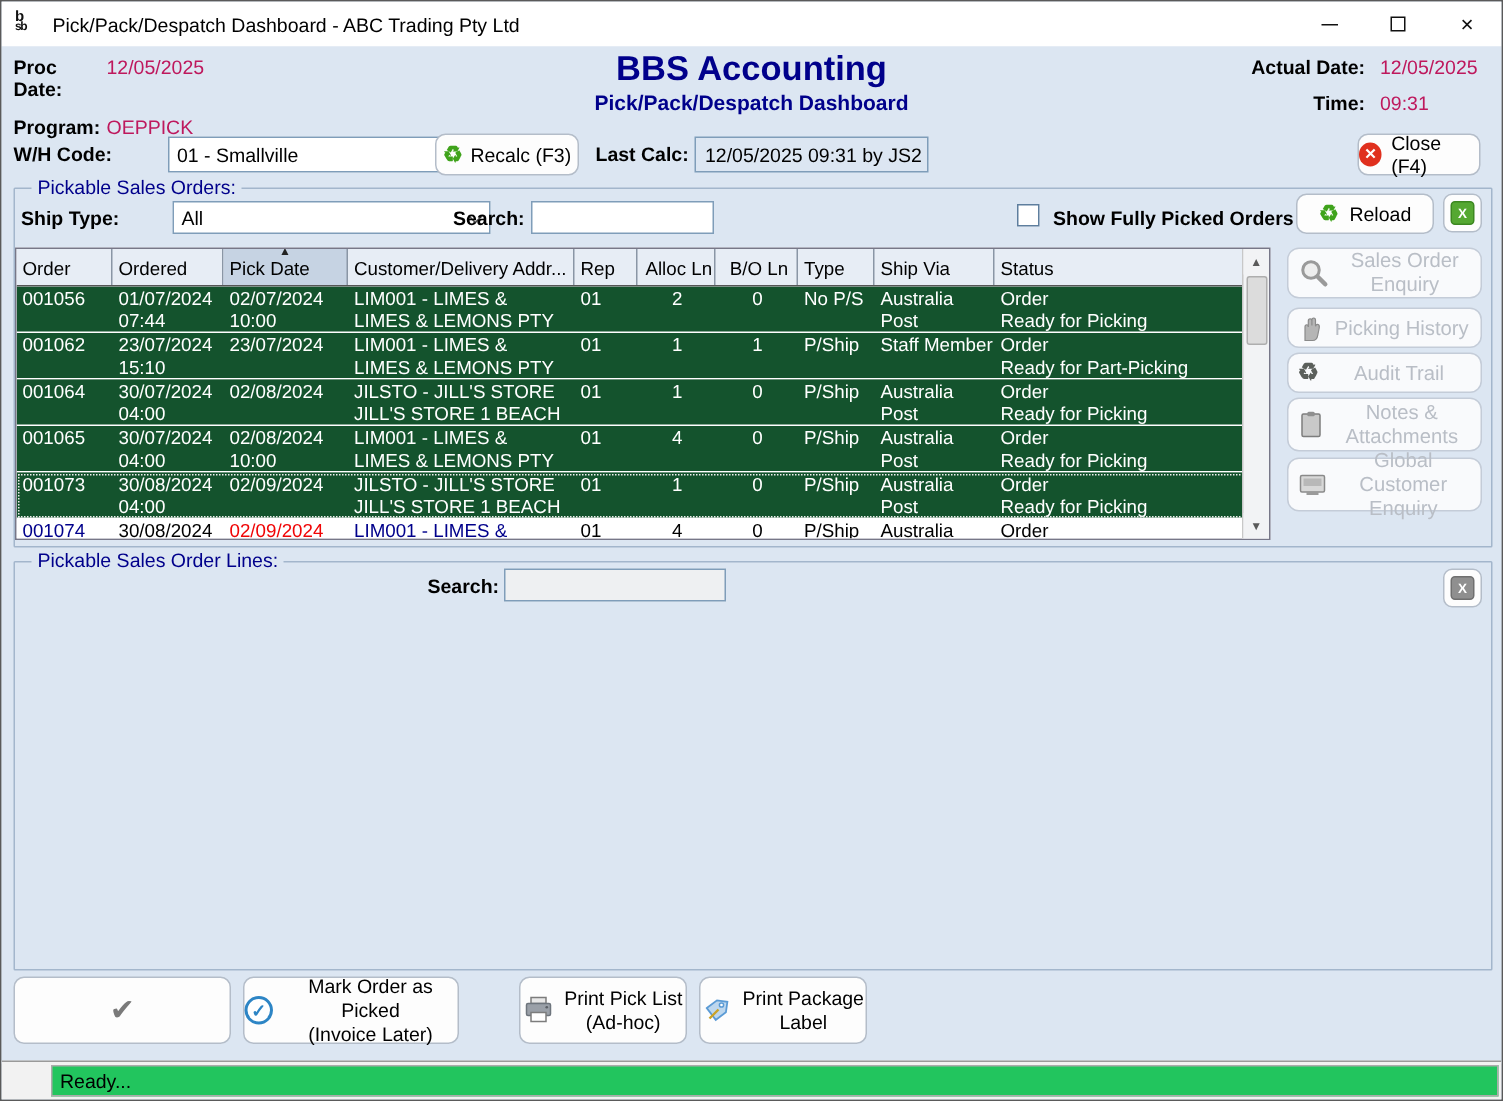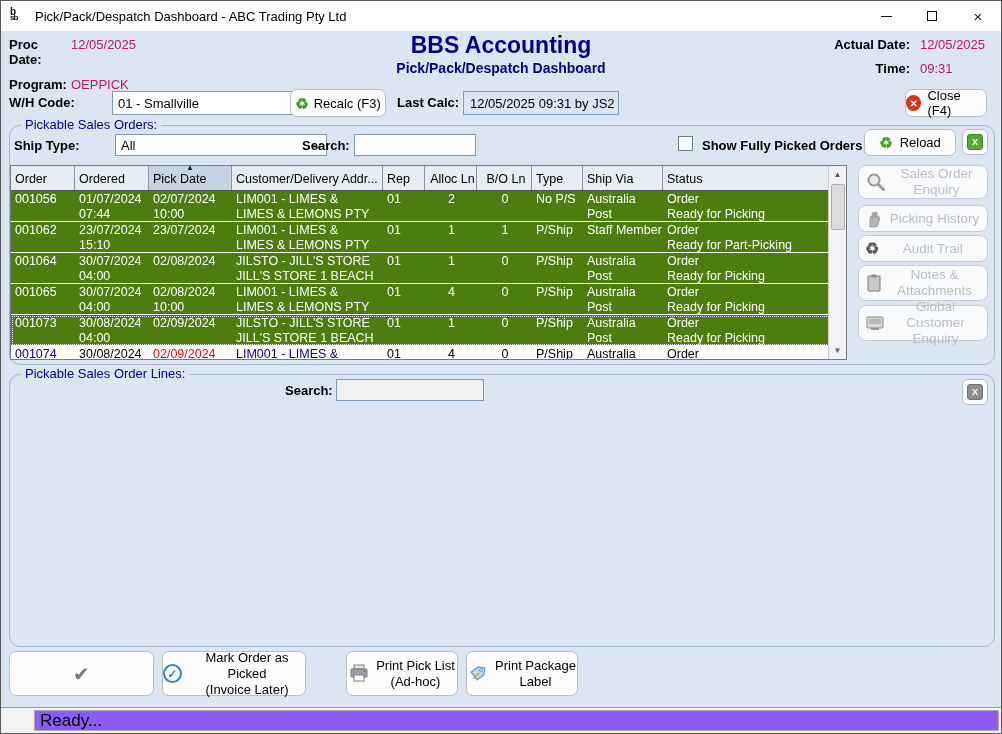--- a/index.html
+++ b/index.html
@@ -37,21 +37,21 @@
   .combo-wh { left:70px; top:60px; width:213px; }
   .btn { background:#fdfdfd; border:1px solid #b4bdc9; border-radius:7px; display:flex; align-items:center; justify-content:center; font-size:13px; color:#000; cursor:default; }
   .btn-recalc { position:absolute; left:289px; top:58px; width:96px; height:28px; gap:5px; }
   .recycle { color:#3fa31b; font-size:15px; font-weight:bold; line-height:1; }
   .lastcalc-label { position:absolute; left:396px; top:64px; }
   .lastcalc-box { position:absolute; left:462px; top:60px; width:156px; height:24px; border:1px solid #7f9db9; display:flex; align-items:center; padding-left:6px; font-size:13px; }
   .btn-close { position:absolute; left:904px; top:58px; width:82px; height:28px; gap:6px; }
   .close-ico { width:16px; height:16px; border-radius:50%; background:#e0301e; color:#fff; font-size:10px; font-weight:bold; display:flex; align-items:center; justify-content:center; }
 
   
-  .fieldset { position:absolute; border:1px solid #a3b6cc; border-radius:11px; }
+  .fieldset { position:absolute; border:1px solid #a3b6cc; border-radius:1px; }
   .fs-label { position:absolute; top:-9px; left:11px; background:#dce6f2; padding:0 4px; font-size:13px; color:#00008b; }
   .fs-orders { left:8px; top:94px; width:986px; height:240px; }
   .fs-lines  { left:8px; top:343px; width:986px; height:273px; }
 
   
   .shiptype-label { position:absolute; left:4px; top:12px; }
   .combo-ship { left:64px; top:8px; width:212px; height:22px; }
   .search-label1 { position:absolute; left:292px; top:12px; }
   .search-input { position:absolute; height:22px; border:1px solid #7f9db9; background:#fff; font-size:13px; padding:0 4px; font-family:"Liberation Sans",sans-serif; }
   .si-1 { left:344px; top:8px; width:122px; }
@@ -65,21 +65,21 @@
   .xb-2 { left:952px; top:4px; }
 
   
   .table { position:absolute; left:0px; top:39px; width:837px; height:195px; background:#fff; border:1px solid #778; display:flex; flex-direction:column; overflow:hidden; }
   .thead { display:flex; height:25px; background:#e7edf5; border-bottom:1px solid #555; flex:none; }
   .th { position:relative; border-right:1px solid #8a96a5; font-size:12.5px; color:#000; padding:6px 0 0 4px; overflow:hidden; white-space:nowrap; }
   .th.sorted { background:#c6d3e3; }
   .sort-arrow { position:absolute; top:-3px; left:50%; transform:translateX(-50%); font-size:8px; color:#222; }
   .tbody { flex:1; overflow:hidden; }
   .tr { display:flex; height:31px; background:#fff; border-bottom:1px solid #e2e2e2; }
-  .tr.sel { background:#4d7c0f; border-bottom:1px solid #fff; }
+  .tr.sel { background:#14532d; border-bottom:1px solid #fff; }
   .tr.sel .td { color:#fff; }
   .tr.focused { outline:1px dotted #efefef; outline-offset:-2px; }
   .td { font-size:12.5px; color:#000; padding:1px 3px 0 4px; line-height:14.5px; overflow:hidden; white-space:nowrap; }
   .tr:not(.sel) .col-order, .tr:not(.sel) .col-cust { color:#00008b; }
   .tr:not(.sel) .td.red { color:#f00506; }
   .col-order{width:64px;} .col-ordered{width:74px;} .col-pick{width:83px;}
   .col-cust{width:151px;} .col-rep{width:42px;}
   .col-alloc{width:52px; text-align:center;} .col-bo{width:55px; text-align:center;}
   .col-type{width:51px;} .col-ship{width:80px;} .col-status{flex:1; border-right:none;}
   .vscroll { position:absolute; right:0; top:0; bottom:0; width:18px; background:#f2f3f5; border-left:1px solid #c8c8c8; display:flex; flex-direction:column; align-items:center; }
@@ -103,21 +103,21 @@
   .foot-btn .fb-lab { text-align:center; line-height:16px; white-space:pre-line; }
   .fb-1 { left:8px; width:145px; color:#bcbcbc; }
   .fb-2 { left:161px; width:144px; }
   .fb-3 { left:345px; width:112px; }
   .fb-4 { left:465px; width:112px; }
   .big-check { color:#7a7a7a; font-size:20px; line-height:1; }
   .check-circle { width:19px; height:19px; border-radius:50%; border:2px solid #2d85c5; color:#2d85c5; font-size:12px; font-weight:bold; display:flex; align-items:center; justify-content:center; background:#fff; flex:none; }
 
   
   .statusbar { position:absolute; left:0; right:0; bottom:0; height:26px; background:#f2f2f2; border-top:1px solid #9a9a9a; }
-  .status-panel { position:absolute; left:33px; right:2px; top:2px; bottom:2px; background:#8b5cf6; border:1px solid #ababab; display:flex; align-items:center; padding-left:5px; font-size:17px; color:#000; }
+  .status-panel { position:absolute; left:33px; right:2px; top:2px; bottom:2px; background:#22c55e; border:1px solid #ababab; display:flex; align-items:center; padding-left:5px; font-size:13px; color:#000; }
 </style>
 </head>
 <body>
 
 <div class="window">
 
   <div class="titlebar">
     <div class="app-logo">b<span class="l2">sb</span></div>
     <div class="title-text">Pick/Pack/Despatch Dashboard - ABC Trading Pty Ltd</div>
     <div class="win-controls">

